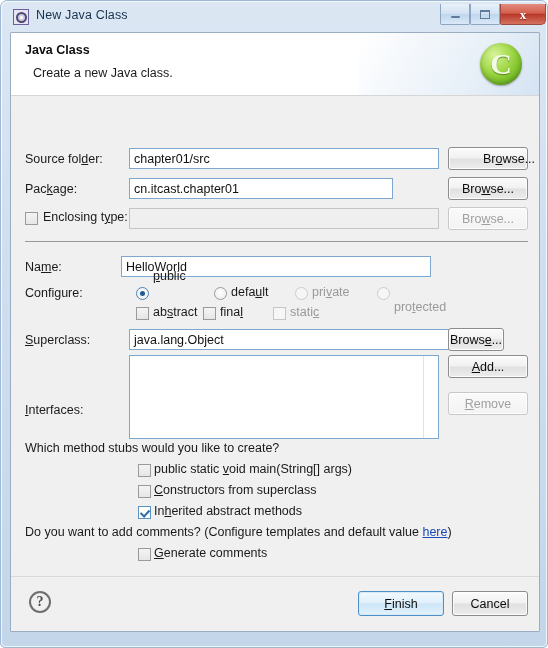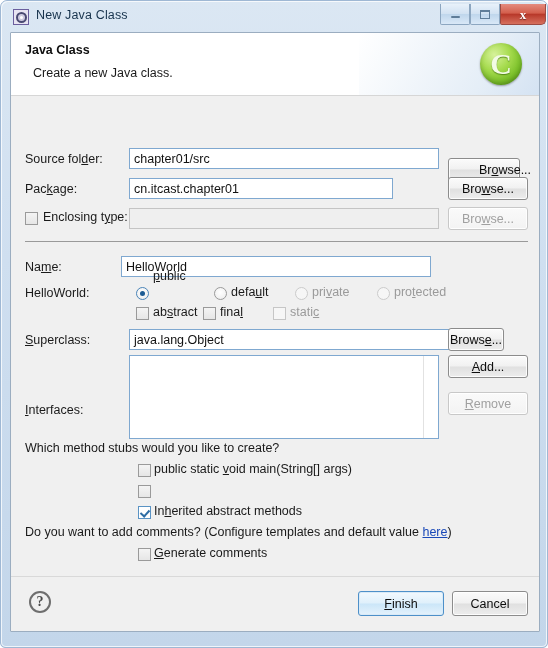--- a/index.html
+++ b/index.html
@@ -371,21 +371,21 @@
         <div class="letter">C</div>
       </div>
     </div>
 
     <div id="content">
 
       <div class="lbl" style="left:14px; top:56px;">
         <span>Source fol</span><span class="ul">d</span><span>er:</span>
       </div>
       <div class="tinput" style="left:118px; top:52px; width:310px;">chapter01/src</div>
-      <div class="btn" style="left:437px; top:62px; width:72px;padding-left:42px;">
+      <div class="btn" style="left:437px; top:51px; width:80px;padding-left:42px;">
         <span>Br</span>
           <span class="ul">o</span>
           <span>wse...</span>
       </div>
 
       <div class="lbl" style="left:14px; top:86px;">
         <span>Pac</span><span class="ul">k</span><span>age:</span>
       </div>
       <div class="tinput" style="left:118px; top:82px; width:264px;">cn.itcast.chapter01</div>
       <div class="btn" style="left:437px; top:81px; width:80px;">
@@ -405,39 +405,39 @@
           <span>se...</span>
       </div>
 
       <div class="sep" style="left:14px; top:145px; width:503px;"></div>
 
       <div class="lbl" style="left:14px; top:164px;">
         <span>Na</span><span class="ul">m</span><span>e:</span>
       </div>
       <div class="tinput" style="left:110px; top:160px; width:310px;">HelloWorld</div>
 
-      <div class="lbl" style="left:14px; top:190px;">HelloWorld:</div>
+      <div class="lbl" style="left:14px; top:190px;">Configure:</div>
 
       <div class="radio sel" style="left:125px; top:191px;"></div>
       <div class="lbl" style="left:142px; top:173px;">
         <span class="ul">p</span><span>ublic</span>
       </div>
 
       <div class="radio" style="left:203px; top:191px;"></div>
       <div class="lbl" style="left:220px; top:189px;">
         <span>defa</span><span class="ul">u</span><span>lt</span>
       </div>
 
       <div class="radio dis" style="left:284px; top:191px;"></div>
       <div class="lbl dis" style="left:301px; top:189px;">
         <span>pri</span><span class="ul">v</span><span>ate</span>
       </div>
 
       <div class="radio dis" style="left:366px; top:191px;"></div>
-      <div class="lbl dis" style="left:383px; top:189px;">
+      <div class="lbl dis" style="left:383px; top:204px;">
         <span>pro</span><span class="ul">t</span><span>ected</span>
       </div>
 
       <div class="cbox" style="left:125px; top:211px;"></div>
       <div class="lbl" style="left:142px; top:209px;">
         <span>ab</span><span class="ul">s</span><span>tract</span>
       </div>
 
       <div class="cbox" style="left:192px; top:211px;"></div>
       <div class="lbl" style="left:209px; top:209px;">
@@ -475,20 +475,23 @@
       </div>
 
       <div class="lbl" style="left:14px; top:345px;">Which method stubs would you like to create?</div>
 
       <div class="cbox" style="left:127px; top:368px;"></div>
       <div class="lbl" style="left:143px; top:366px;">
         <span>public static </span><span class="ul">v</span><span>oid main(String[] args)</span>
       </div>
 
       <div class="cbox" style="left:127px; top:389px;"></div>
+      <div class="lbl" style="left:143px; top:387px;">
+        <span class="ul">C</span><span>onstructors from superclass</span>
+      </div>
 
       <div class="cbox checked" style="left:127px; top:410px;"></div>
       <div class="lbl" style="left:143px; top:408px;">
         <span>In</span><span class="ul">h</span><span>erited abstract methods</span>
       </div>
 
       <div class="lbl" style="left:14px; top:429px;">
         <span>Do you want to add comments? (Configure templates and default value </span><span class="link">here</span><span>)</span>
       </div>
 

